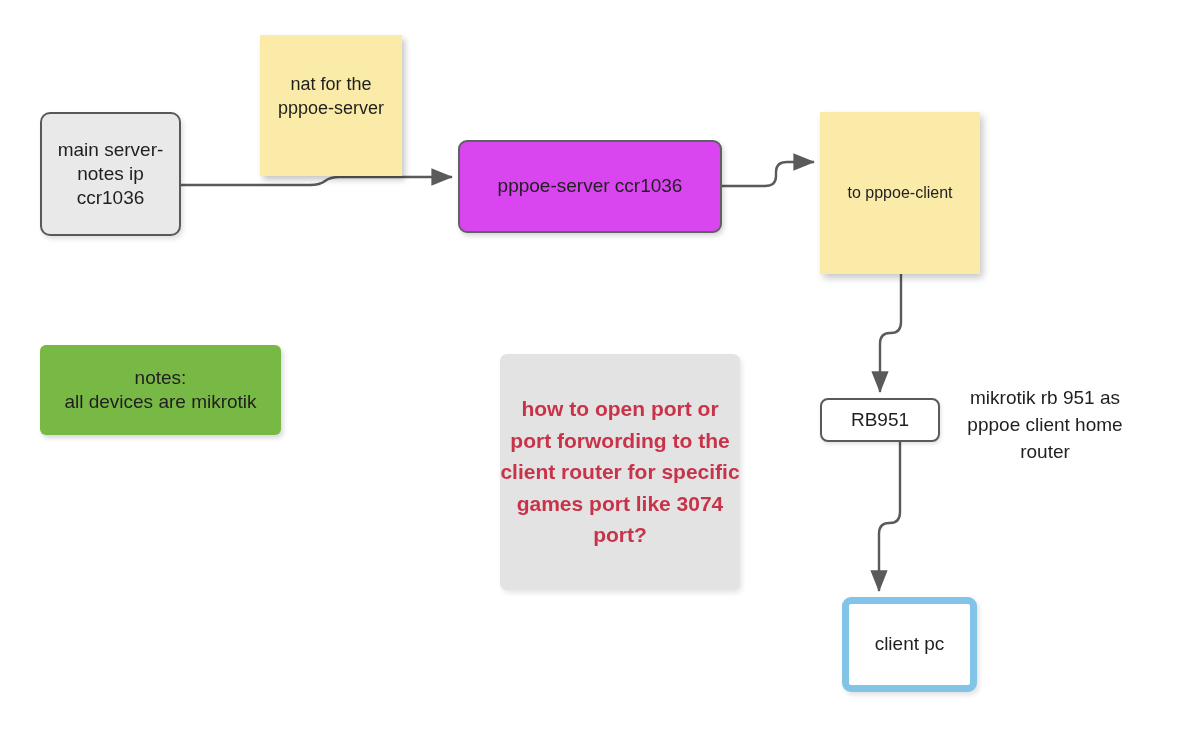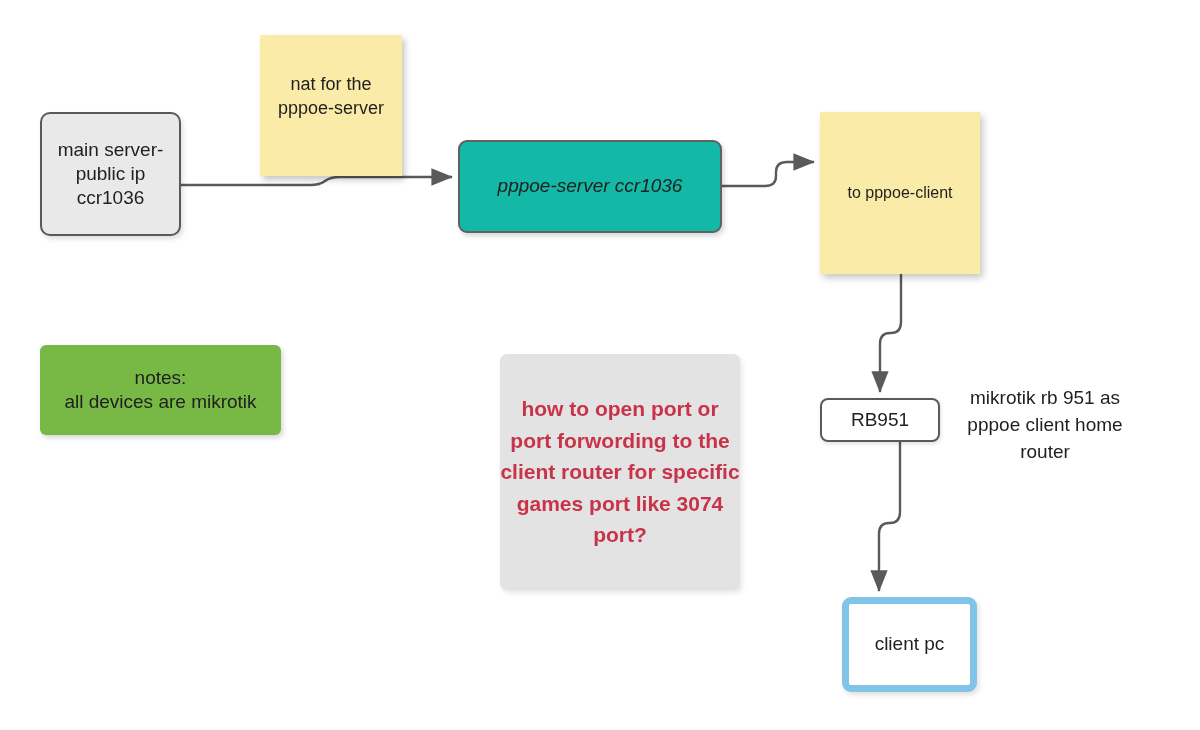--- a/index.html
+++ b/index.html
@@ -64,26 +64,25 @@
     font-size: 18px;
     box-shadow: 3px 4px 6px rgba(0,0,0,0.22);
     align-items: center;
   }
   #node-nat-note .txt { padding-bottom: 18px; }
 
   
   #node-pppoe-server {
     left: 458px; top: 140px;
     width: 264px; height: 93px;
-    background: #14b8a6;
+    background: #d946ef;
     border: 2.5px solid #5c6360;
     border-radius: 9px;
     font-size: 19px;
     box-shadow: 2px 3px 5px rgba(0,0,0,0.16);
-    font-style: italic;
   }
 
   
   #node-to-client-note {
     left: 820px; top: 112px;
     width: 160px; height: 162px;
     background: #faeba8;
     font-size: 16px;
     box-shadow: 3px 4px 7px rgba(0,0,0,0.22);
   }
@@ -160,21 +159,21 @@
 
     <path d="M722,186 L765,186 Q776,186 776,176 L776,172 Q776,162 787,162 L814,162" fill="none" stroke="#5a5a5a" stroke-width="2.4" marker-end="url(#arrow)"></path>
 
     <path d="M901,274 L901,322 Q901,333 891,333 L890,333 Q880,333 880,344 L880,392" fill="none" stroke="#5a5a5a" stroke-width="2.4" marker-end="url(#arrow)"></path>
 
     <path d="M900,438 L900,512 Q900,523 890,523 L889,523 Q879,523 879,534 L879,591" fill="none" stroke="#5a5a5a" stroke-width="2.4" marker-end="url(#arrow)"></path>
   </svg>
 
   <div class="node" id="node-main-server">
     <span class="txt">main server-
-public ip
+notes ip
 ccr1036</span>
   </div>
 
   <div class="node" id="node-nat-note">
     <span class="txt">nat for the
 pppoe-server</span>
   </div>
 
   <div class="node" id="node-pppoe-server">
     <span class="txt">pppoe-server ccr1036</span>

